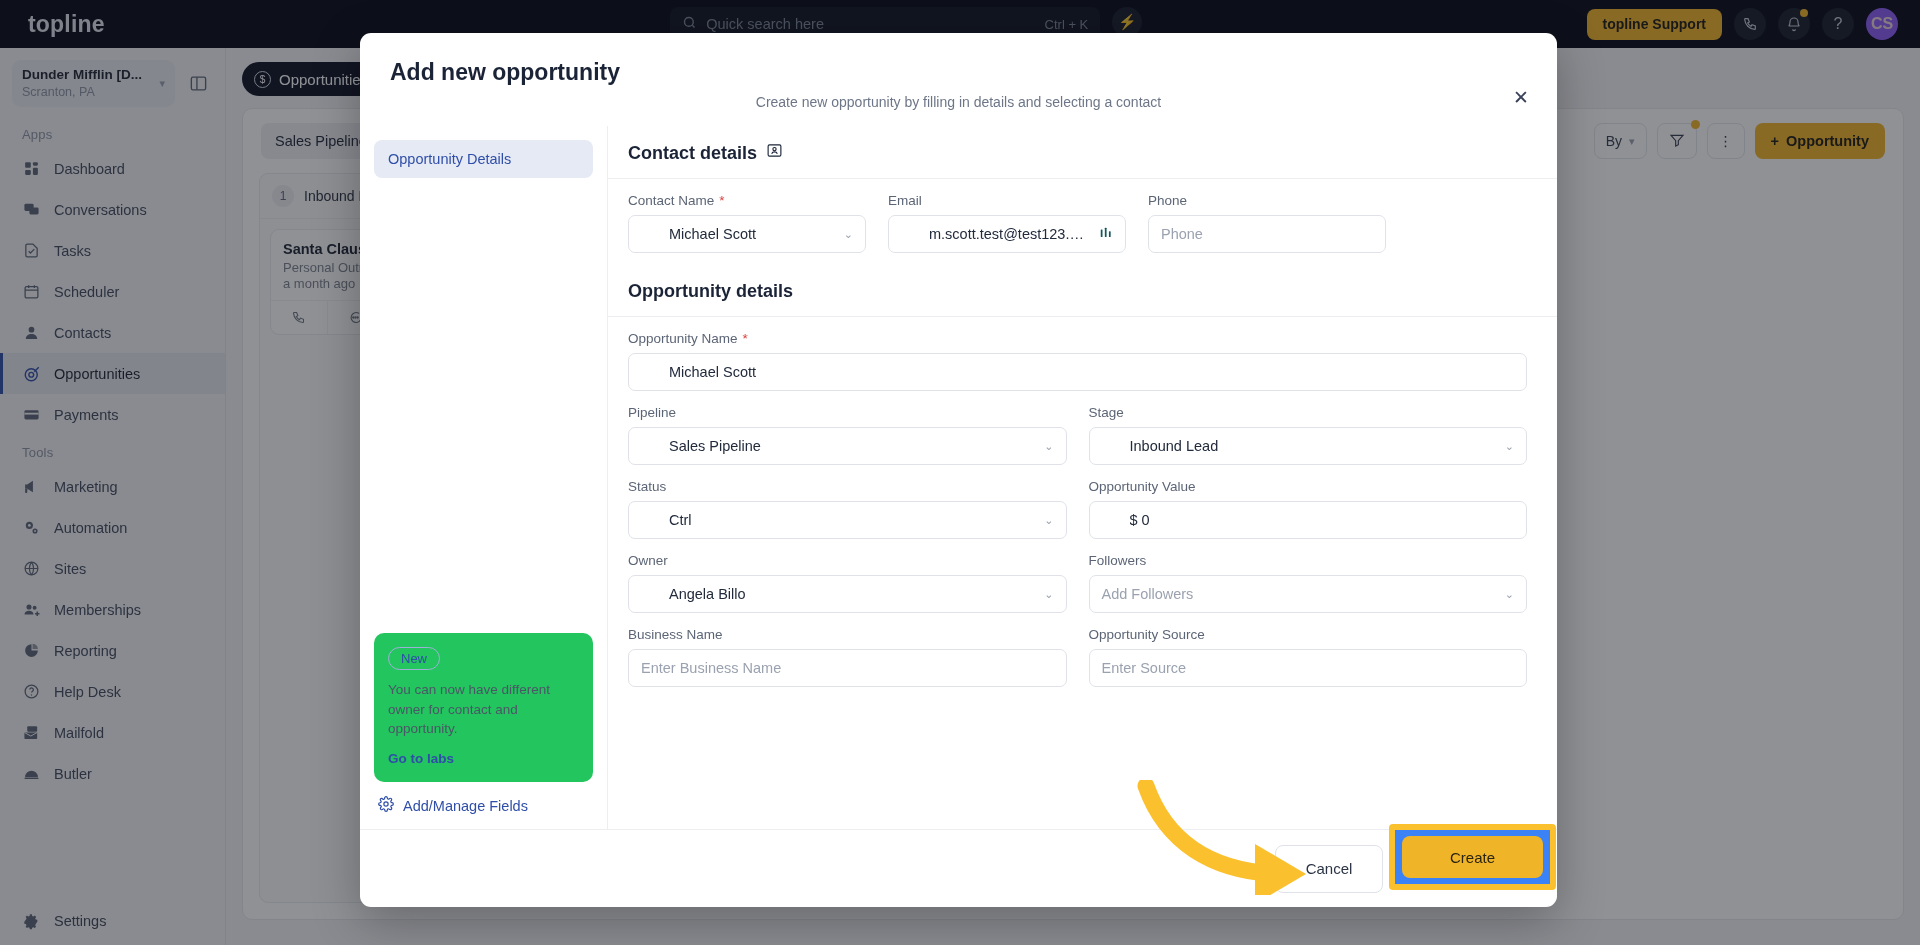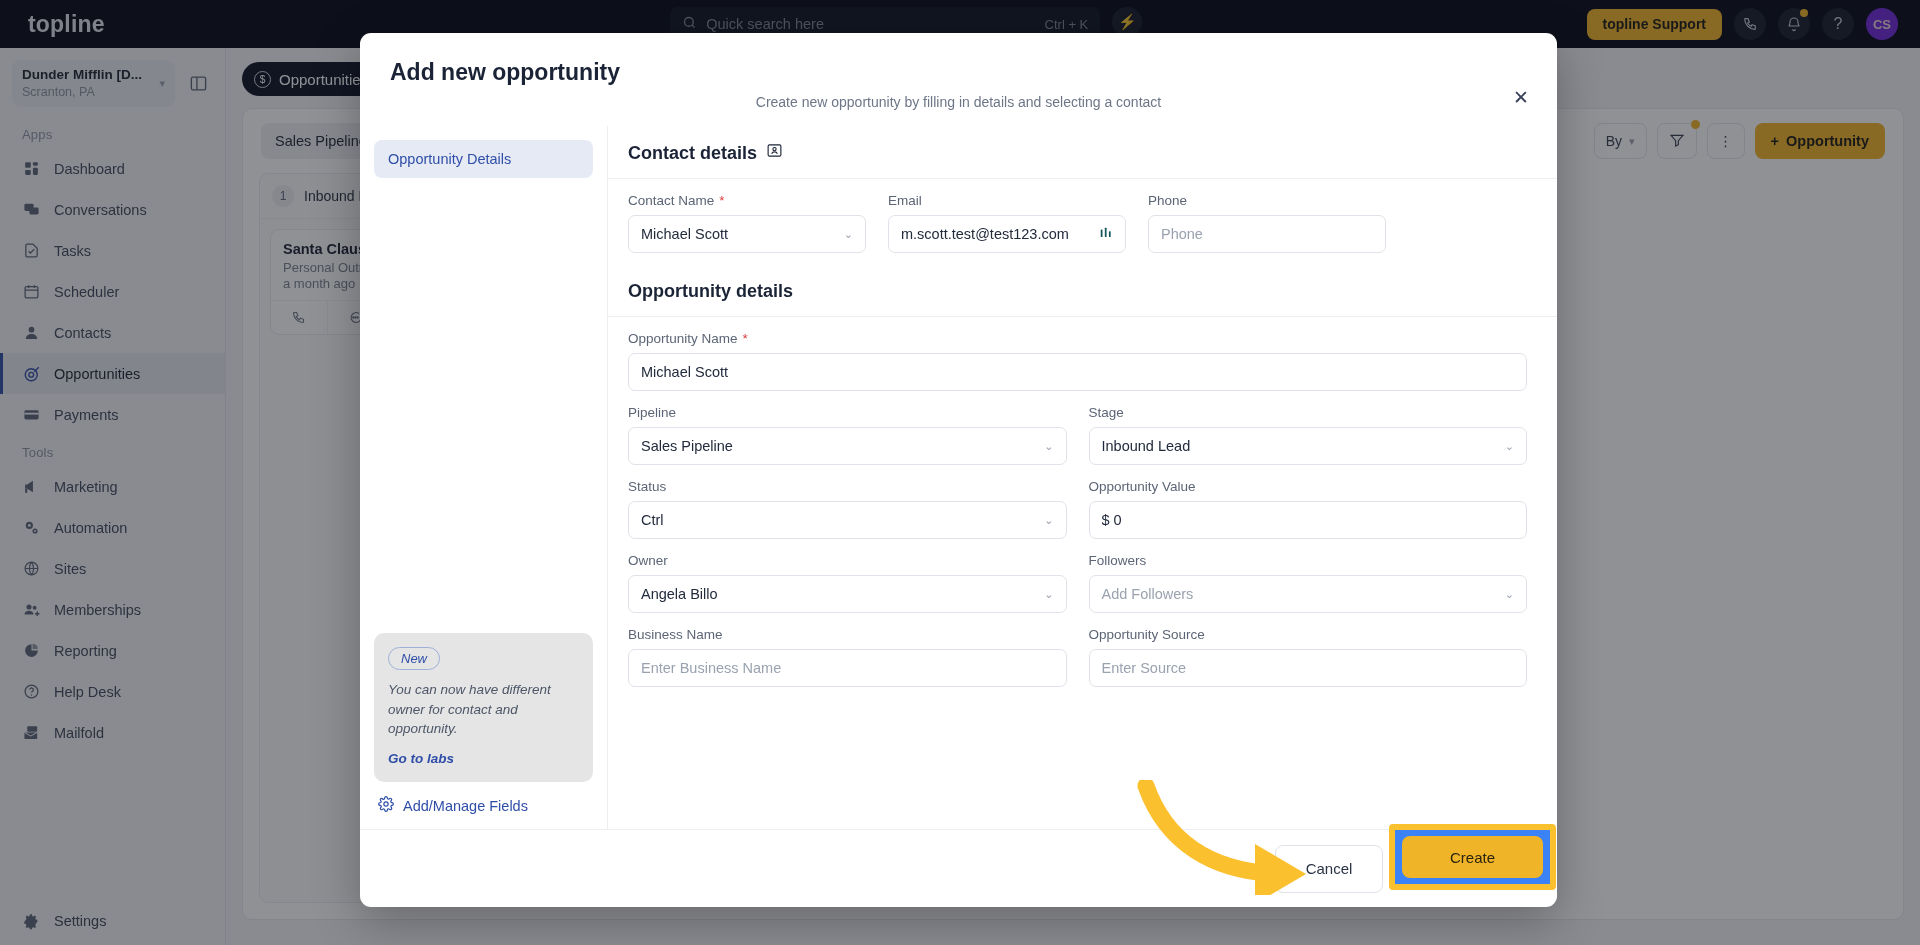--- a/index.html
+++ b/index.html
@@ -35,21 +35,21 @@
   .topright { display: flex; align-items: center; gap: 12px; padding-right: 22px; }
   .support-btn {
     background: #f0b429; color: #1c1a12; font-size: 14px; font-weight: 600;
     border: none; border-radius: 8px; height: 31px; padding: 0 16px; cursor: pointer;
   }
   .circ {
     width: 32px; height: 32px; border-radius: 50%; background: #151b29;
     display: flex; align-items: center; justify-content: center;
     color: #c2c8d4; position: relative; cursor: pointer;
   }
-  .circ.avatar { background: #6d28d9; color: #e9d5d6; font-size: 13px; font-weight: 600; }
+  .circ.avatar { background: #8b5cf6; color: #e9d5d6; font-size: 16px; font-weight: 600; }
   .dot-badge {
     position: absolute; top: 1px; right: 2px; width: 8px; height: 8px;
     border-radius: 50%; background: #f0b429;
   }
 
   
   .sidebar {
     position: absolute; top: 48px; left: 0; width: 226px; height: 897px;
     background: #f3f4f6; border-right: 1px solid #e2e5ea; z-index: 3;
     display: flex; flex-direction: column;
@@ -188,21 +188,21 @@
   .m-left {
     width: 248px; flex: 0 0 248px; border-right: 1px solid #eceef1;
     padding: 14px 14px 12px 14px; display: flex; flex-direction: column;
   }
   .detail-tab {
     background: #e6eaf5; color: #2f4ea8; border-radius: 8px; padding: 11px 14px;
     font-size: 14.5px; font-weight: 500; cursor: pointer;
   }
   .left-spacer { flex: 1; }
   .new-card {
-    background: #e5e5e5; border-radius: 10px; padding: 14px 14px 16px 14px; font-style: italic;
+    background: #22c55e; border-radius: 10px; padding: 14px 14px 16px 14px;
   }
   .new-badge {
     display: inline-block; border: 1px solid #9fb0d8; border-radius: 999px;
     color: #2f4ea8; font-size: 13px; padding: 3px 12px; font-weight: 500;
   }
   .new-text { font-size: 13.5px; color: #4d5667; line-height: 1.45; margin-top: 10px; }
   .new-link { font-size: 13.5px; color: #2f4ea8; font-weight: 600; margin-top: 12px; cursor: pointer; }
   .manage-fields {
     display: flex; align-items: center; gap: 9px; color: #2f4ea8;
     font-size: 14.5px; font-weight: 500; padding: 14px 4px 2px 4px; cursor: pointer;
@@ -219,21 +219,21 @@
   .fld { flex: 1; min-width: 0; }
   .fld.w3 { flex: 0 0 238px; }
   .lbl { font-size: 13.5px; color: #5c6576; margin-bottom: 7px; display: flex; gap: 5px; }
   .req { color: #d93d3d; }
   .inp {
     height: 38px; border: 1px solid #dfe2e8; border-radius: 7px;
     display: flex; align-items: center; padding: 0 12px; gap: 8px;
     font-size: 14.5px; color: #222b3c; background: #fff; cursor: text;
   }
   .inp.sel { cursor: pointer; }
-  .inp .val { flex: 1; overflow: hidden; white-space: nowrap; text-overflow: ellipsis; }
+  .inp .val { flex: 1; overflow: hidden; white-space: nowrap; text-overflow: ellipsis; margin-left: 28px; }
   .inp .phv { flex: 1; color: #9aa2b0; }
   .chev { color: #98a0ae; font-size: 11px; }
   .m-foot {
     border-top: 1px solid #eceef1; height: 78px; display: flex;
     align-items: center; justify-content: flex-end; gap: 14px; padding-right: 30px;
   }
   .btn-cancel {
     height: 48px; min-width: 108px; border: 1px solid #dfe2e8; border-radius: 8px;
     background: #fff; font-size: 15px; color: #2b3445; cursor: pointer;
   }
@@ -454,20 +454,29 @@
         <span class="ic">
           <svg width="17" height="17" viewBox="0 0 24 24" fill="#5c6577">
               <rect x="6" y="3" width="14" height="8" rx="1.5"></rect>
               <path d="M2 12h18v8a1 1 0 01-1 1H3a1 1 0 01-1-1z"></path>
               <path d="M2 12l9 5 9-5" fill="none" stroke="#f3f4f6" stroke-width="1.4"></path>
             </svg>
         </span>
         <span>Mailfold</span>
       </div>
 
+      <div class="nav-item">
+        <span class="ic">
+          <svg width="17" height="17" viewBox="0 0 24 24" fill="#5c6577">
+              <path d="M3 17a9 9 0 0118 0z"></path>
+              <rect x="2" y="17.5" width="20" height="2.2" rx="1.1"></rect>
+            </svg>
+        </span>
+        <span>Butler</span>
+      </div>
     </div>
 
     <div class="settings-row">
       <span class="ic" style="width:19px;display:flex;align-items:center;justify-content:center;">
         <svg width="17" height="17" viewBox="0 0 24 24" fill="#5c6577">
             <path d="M12 8.2A3.8 3.8 0 1012 15.8 3.8 3.8 0 0012 8.2zm9 5.3v-3l-2.4-.5a6.9 6.9 0 00-.8-2l1.4-2-2.1-2.1-2 1.4a6.9 6.9 0 00-2-.8L12.6 2h-3l-.5 2.5a6.9 6.9 0 00-2 .8l-2-1.4-2.1 2.1 1.4 2a6.9 6.9 0 00-.8 2L1 13.5v3l2.5.5c.2.7.5 1.4.8 2l-1.4 2 2.1 2.1 2-1.4c.6.4 1.3.6 2 .8l.5 2.4h3l.5-2.4c.7-.2 1.4-.4 2-.8l2 1.4 2.1-2.1-1.4-2c.4-.6.6-1.3.8-2z" transform="scale(0.92) translate(1,0)"></path>
           </svg>
       </span>
       <span>Settings</span>
     </div>

